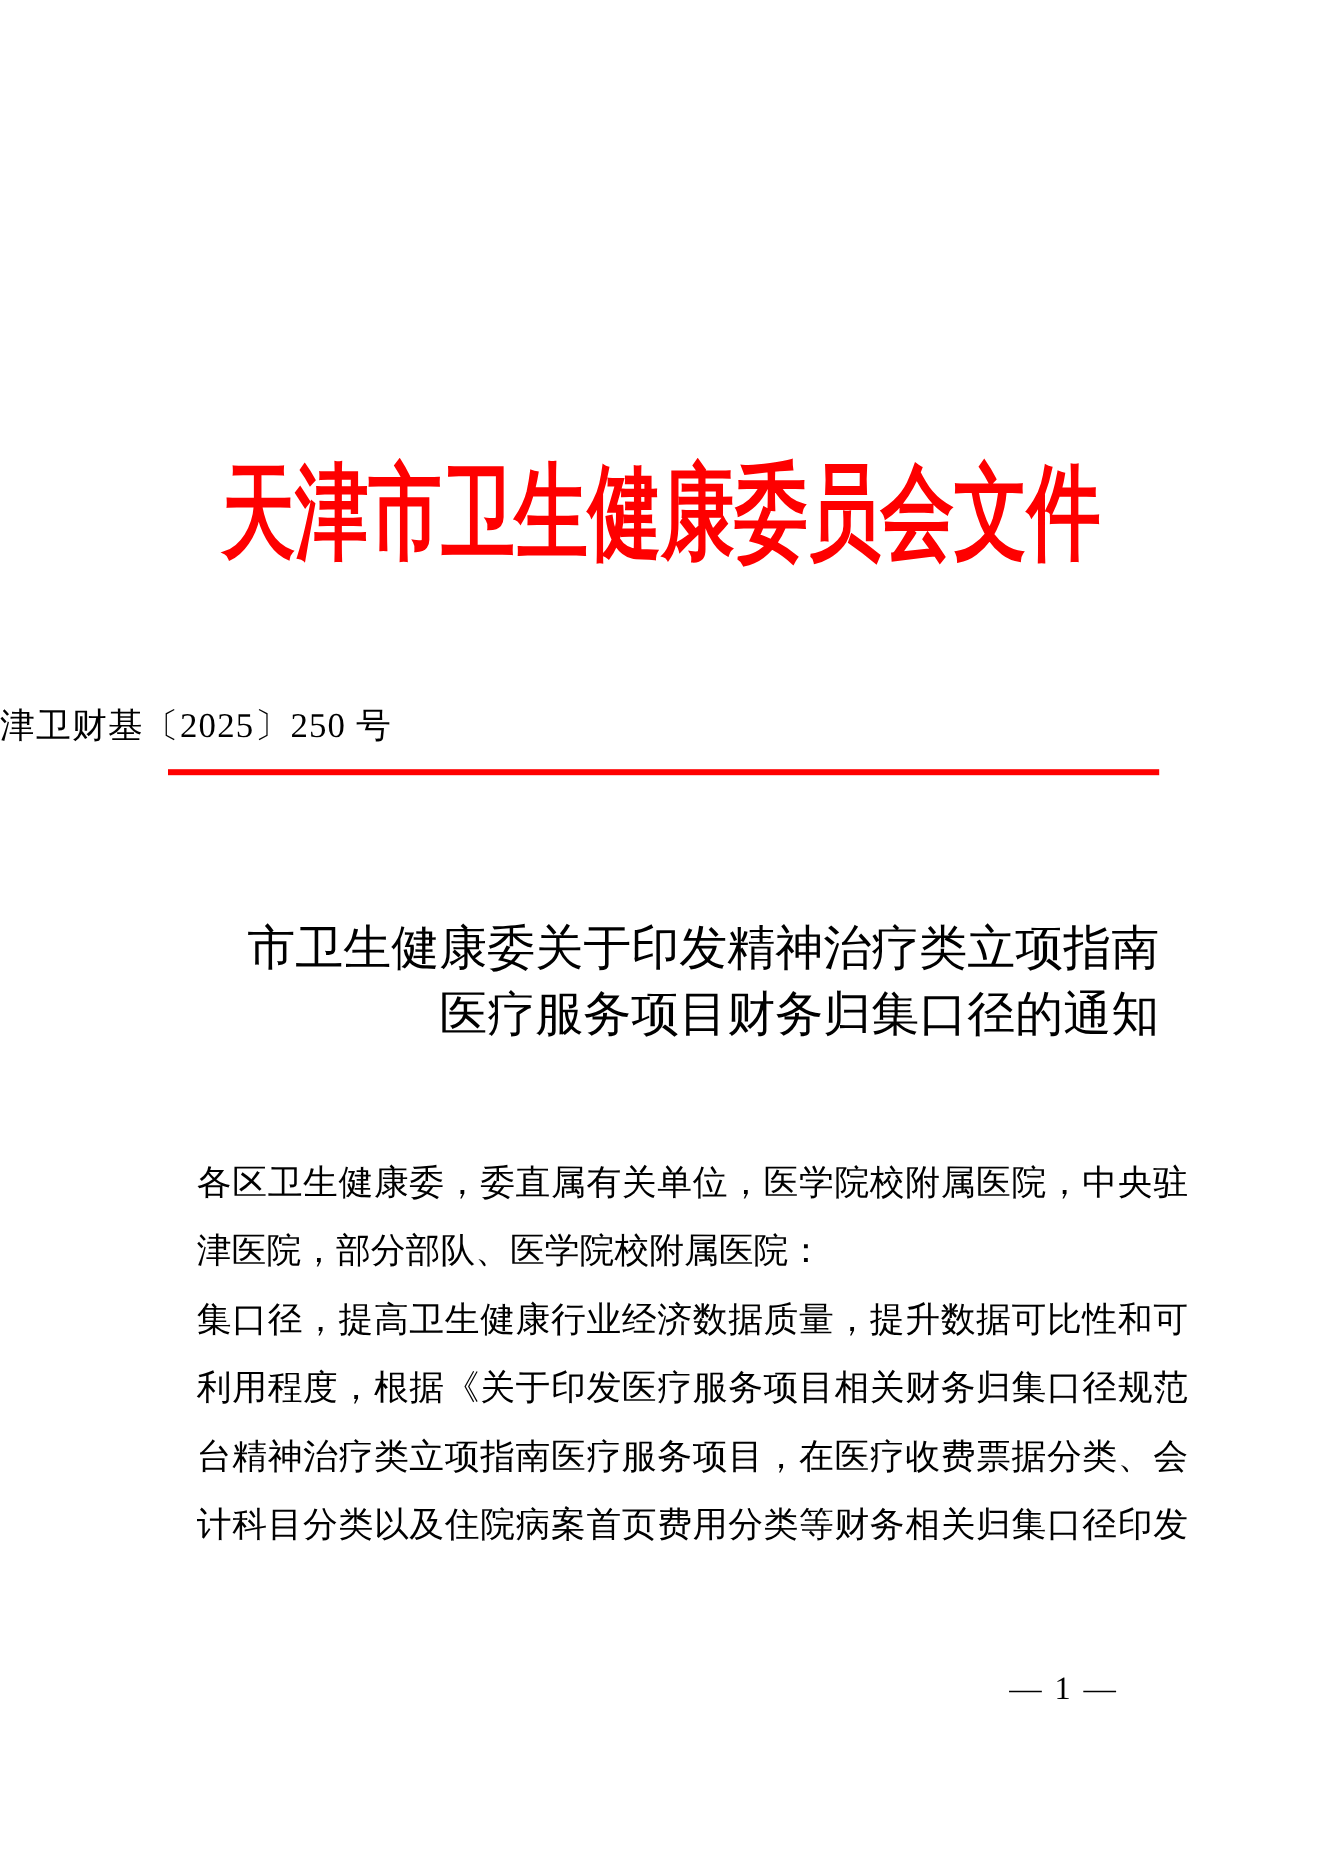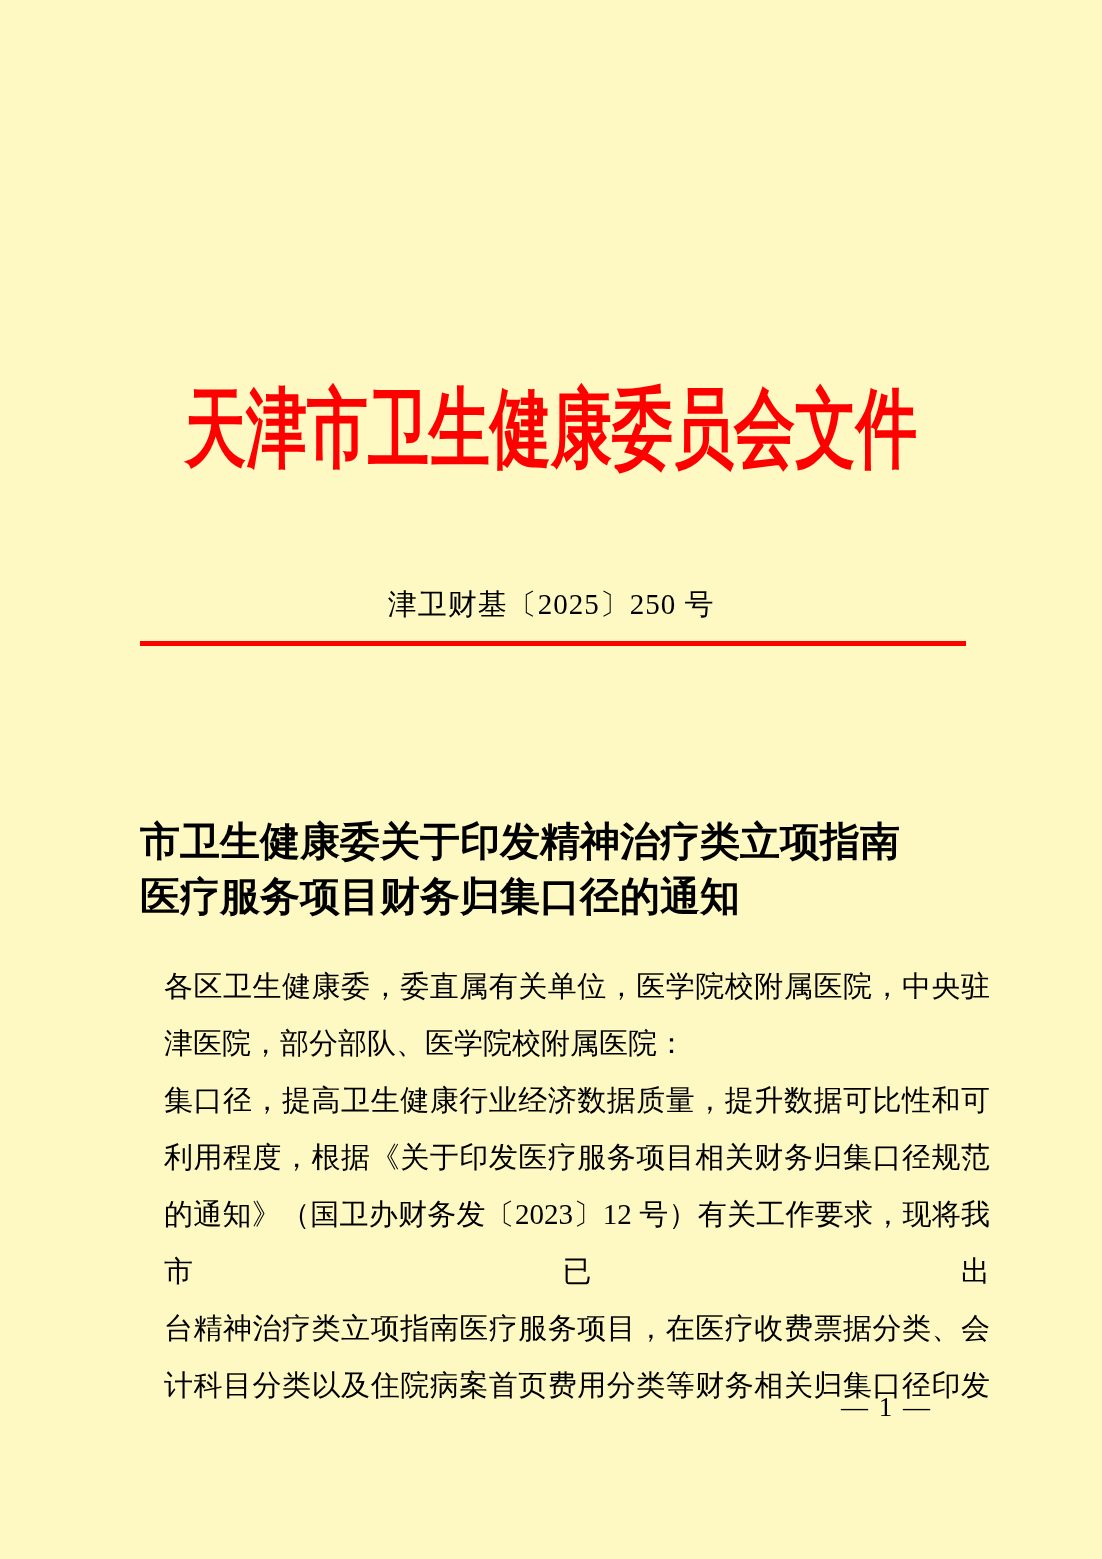--- a/index.html
+++ b/index.html
@@ -2,21 +2,21 @@
 <html><head>
 <meta charset="utf-8">
 <style>
   * { margin: 0; padding: 0; box-sizing: border-box; }
   html, body { background: #e8e8e8; }
   .page {
     position: relative;
     width: 1102px;
     height: 1559px;
     margin: 0 auto;
-    background: #fef9c3;
+    background: #ffffff;
     color: #000000;
     font-family: "Liberation Serif", "DejaVu Serif", serif;
     overflow: hidden;
   }
   .masthead {
     position: absolute;
     top: 380px;
     left: 0;
     width: 100%;
     height: 100px;
@@ -26,39 +26,38 @@
     font-weight: bold;
     white-space: nowrap;
     transform: scaleY(1.42);
     transform-origin: 50% 50%;
   }
   .doc-number {
     position: absolute;
     top: 585px;
     left: 0;
     width: 100%;
-    text-align: center;
     font-size: 29px;
     letter-spacing: 1px;
   }
   .red-rule {
     position: absolute;
     top: 641px;
     left: 140px;
     width: 826px;
     height: 5px;
   }
   .notice-title {
     position: absolute;
-    top: 814px;
+    top: 762px;
     left: 140px;
     width: 826px;
-    text-align: left;
+    text-align: right;
     font-size: 40px;
-    font-weight: bold;
+    font-weight: normal;
     line-height: 55px;
   }
   .body-text {
     position: absolute;
     top: 958px;
     left: 140px;
     width: 826px;
     font-size: 29px;
     line-height: 57px;
     margin-left: 24px;
@@ -96,20 +95,19 @@
   <div class="notice-title">
     <div>市卫生健康委关于印发精神治疗类立项指南</div>
     <div>医疗服务项目财务归集口径的通知</div>
   </div>
 
   <div class="body-text">
     <div class="body-line">各区卫生健康委，委直属有关单位，医学院校附属医院，中央驻</div>
     <div class="body-line short-last">津医院，部分部队、医学院校附属医院：</div>
     <div class="body-line">集口径，提高卫生健康行业经济数据质量，提升数据可比性和可</div>
     <div class="body-line">利用程度，根据《关于印发医疗服务项目相关财务归集口径规范</div>
-    <div class="body-line">的通知》（国卫办财务发〔2023〕12 号）有关工作要求，现将我市已出</div>
     <div class="body-line">台精神治疗类立项指南医疗服务项目，在医疗收费票据分类、会</div>
     <div class="body-line">计科目分类以及住院病案首页费用分类等财务相关归集口径印发</div>
   </div>
 
   <div class="page-number">— 1 —</div>
 
 </div>
 
 </body></html>

